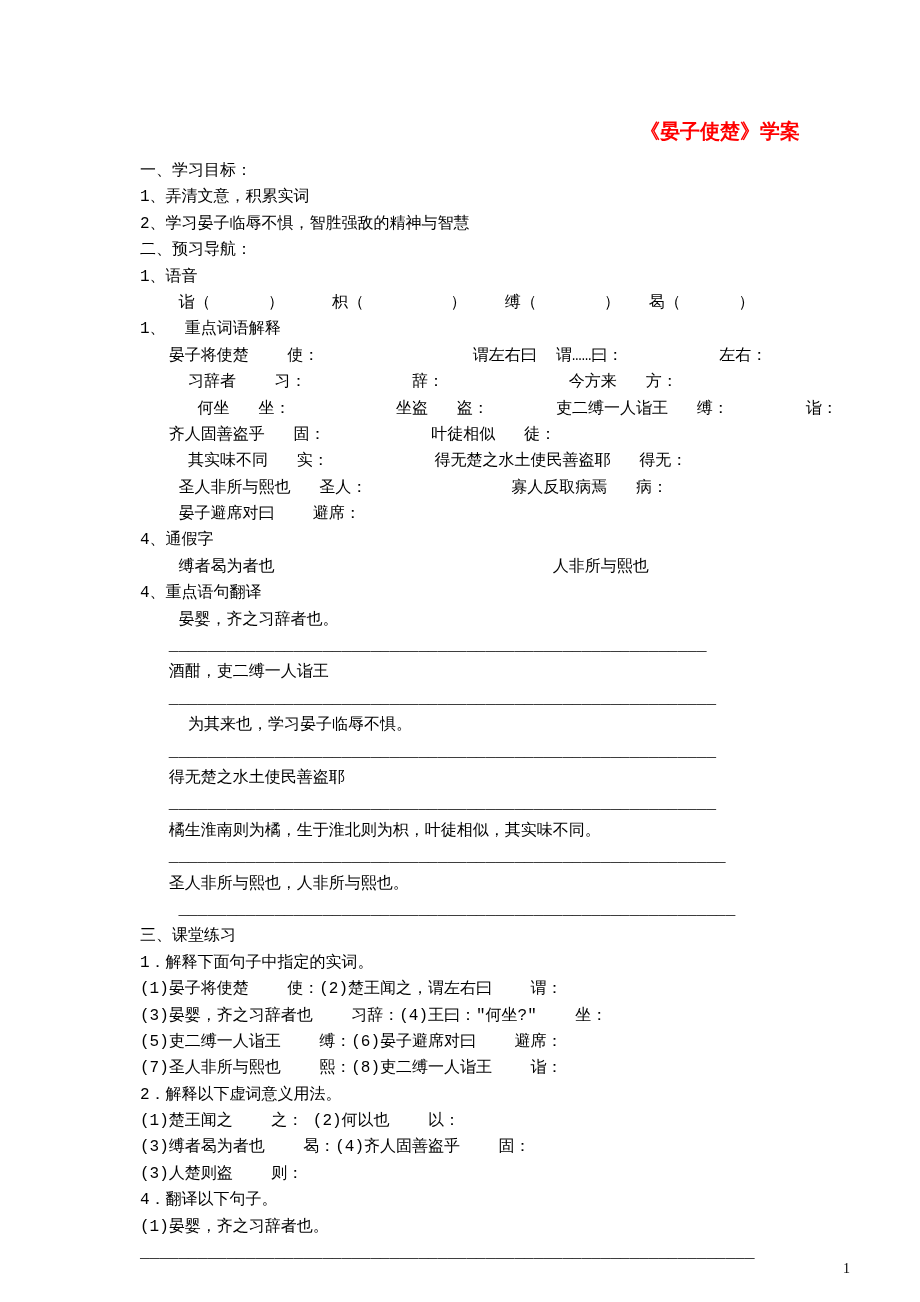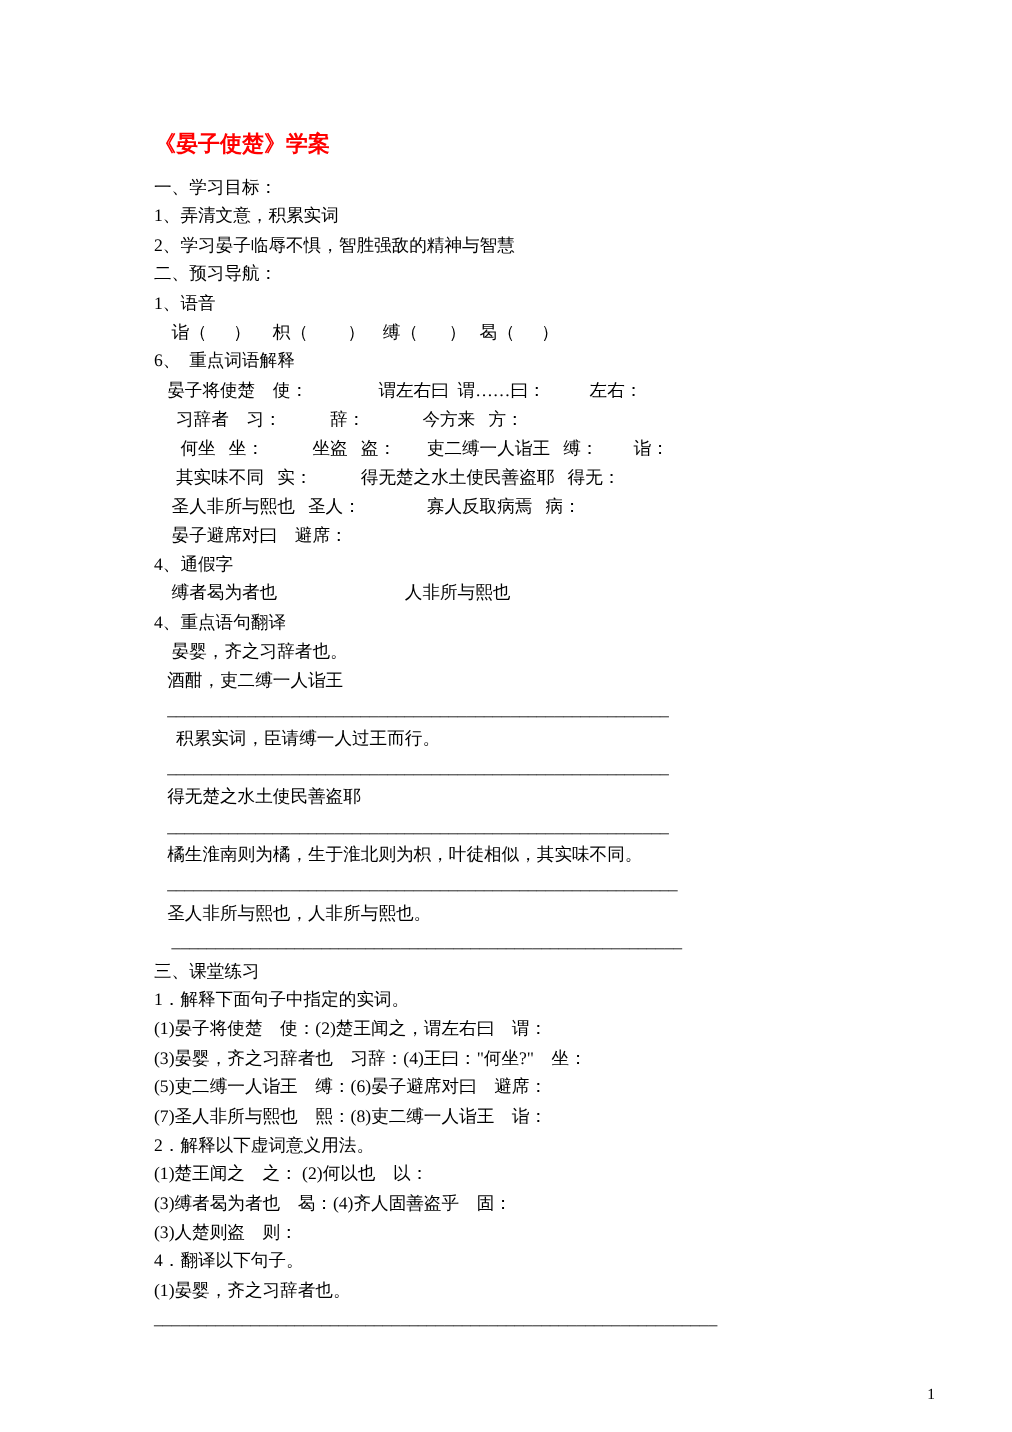--- a/index.html
+++ b/index.html
@@ -9,30 +9,30 @@
     font-family: "SimSun", "宋体", serif;
     font-size: 16px;
     color: #000;
     line-height: 1.65;
     width: 920px;
   }
   .page {
     padding: 115px 120px 40px 140px;
   }
   .title {
-    text-align: left;
+    text-align: right;
     color: #ff0000;
     font-weight: bold;
     font-size: 20px;
     margin-bottom: 10px;
     font-family: Liberation Sans, sans-serif;
   }
   .line {
     white-space: pre;
-    font-family: Liberation Serif, serif;
+    font-family: Liberation Mono, monospace;
   }
   .underline {
     display: block;
   }
   .page-num {
     position: fixed;
     bottom: 22px;
     right: 70px;
     font-size: 14px;
     font-family: "SimSun", "宋体", serif;
@@ -44,34 +44,36 @@
 <div class="page">
   <div class="title">《晏子使楚》学案</div>
 
   <div class="line">一、学习目标：</div>
   <div class="line">1、弄清文意，积累实词</div>
   <div class="line">2、学习晏子临辱不惧，智胜强敌的精神与智慧</div>
 
   <div class="line">二、预习导航：</div>
   <div class="line">1、语音</div>
   <div class="line">    诣（      ）     枳（         ）    缚（       ）   曷（      ）</div>
-  <div class="line">6、  重点词语解释</div>
+  <div class="line">1、  重点词语解释</div>
   <div class="line">   晏子将使楚    使：                谓左右曰  谓……曰：          左右：</div>
   <div class="line">     习辞者    习：           辞：             今方来   方：</div>
   <div class="line">      何坐   坐：           坐盗   盗：       吏二缚一人诣王   缚：        诣：</div>
+  <div class="line">   齐人固善盗乎   固：           叶徒相似   徒：</div>
   <div class="line">     其实味不同   实：           得无楚之水土使民善盗耶   得无：</div>
   <div class="line">    圣人非所与熙也   圣人：               寡人反取病焉   病：</div>
   <div class="line">    晏子避席对曰    避席：</div>
   <div class="line">4、通假字</div>
   <div class="line">    缚者曷为者也                             人非所与熙也</div>
   <div class="line">4、重点语句翻译</div>
   <div class="line">    晏婴，齐之习辞者也。</div>
+  <div class="line underline">   ________________________________________________________</div>
   <div class="line">   酒酣，吏二缚一人诣王</div>
   <div class="line underline">   _________________________________________________________</div>
-  <div class="line">     积累实词，臣请缚一人过王而行。</div>
+  <div class="line">     为其来也，学习晏子临辱不惧。</div>
   <div class="line underline">   _________________________________________________________</div>
   <div class="line">   得无楚之水土使民善盗耶</div>
   <div class="line underline">   _________________________________________________________</div>
   <div class="line">   橘生淮南则为橘，生于淮北则为枳，叶徒相似，其实味不同。</div>
   <div class="line underline">   __________________________________________________________</div>
   <div class="line">   圣人非所与熙也，人非所与熙也。</div>
   <div class="line underline">    __________________________________________________________</div>
 
   <div class="line">三、课堂练习</div>
   <div class="line">1．解释下面句子中指定的实词。</div>

